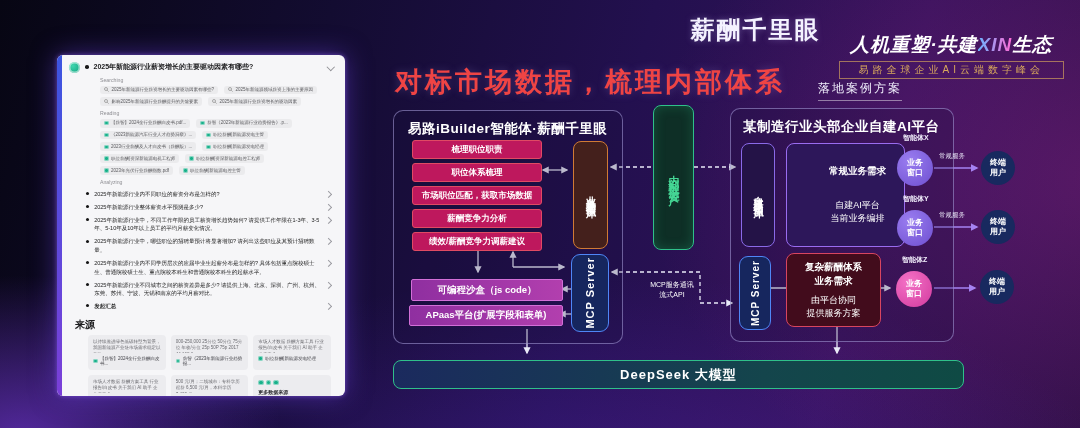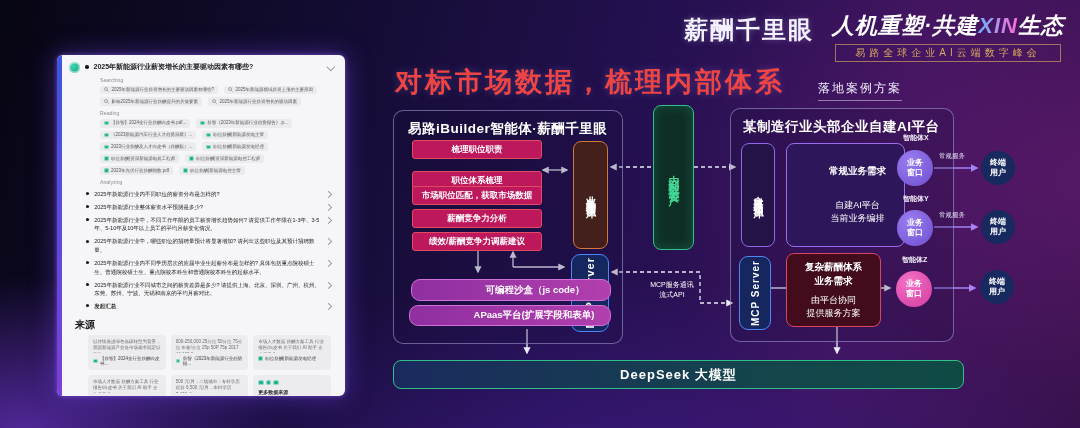--- a/index.html
+++ b/index.html
@@ -9,21 +9,21 @@
     background:
       radial-gradient(ellipse 420px 260px at 2% 102%, rgba(130,62,240,.6), transparent 62%),
       radial-gradient(ellipse 700px 520px at 102% 42%, rgba(172,42,158,.33), transparent 65%),
       radial-gradient(ellipse 900px 420px at 55% 125%, rgba(94,42,205,.38), transparent 62%),
       linear-gradient(105deg,#070613 0%,#130c31 28%,#23104f 55%,#341259 78%,#2a0f44 100%);
   }
   
   .brand-row{position:absolute;top:11px;right:16px;display:flex;align-items:flex-start;gap:18px;z-index:4;}
   .logo{font-size:24px;font-weight:700;color:#f4f2ff;letter-spacing:2px;text-shadow:0 0 6px rgba(200,180,255,.35);padding-top:3px;}
   .slogan-wrap{text-align:center;}
-  .slogan{font-size:22px;font-weight:900;font-style:italic;color:#ffffff;letter-spacing:1px;}
+  .slogan{font-size:19px;font-weight:900;font-style:italic;color:#ffffff;letter-spacing:1px;margin-top:21px;}
   .slogan .hl{background:linear-gradient(90deg,#6ab4ff,#ff6ad5);-webkit-background-clip:text;background-clip:text;color:transparent;}
   .slogan-sub{margin-top:3px;font-size:10px;letter-spacing:4px;color:#d8a85c;border:1px solid rgba(216,168,92,.65);padding:1px 19px;display:inline-block;}
   
   .page-title{position:absolute;left:395px;top:64px;font-size:27px;font-weight:600;color:#ef4444;letter-spacing:3px;z-index:4;text-shadow:0 0 8px rgba(180,160,255,.25);}
   .page-badge{position:absolute;left:818px;top:80px;font-size:12px;color:#f0eefc;letter-spacing:2px;border-bottom:1px solid rgba(255,255,255,.45);padding-bottom:3px;z-index:4;}
   
   .chat{position:absolute;left:57px;top:55px;width:288px;height:341px;background:#f6f6f8;border-radius:6px;
     box-shadow:0 0 26px rgba(110,70,230,.5),0 0 5px rgba(160,110,255,.55);overflow:hidden;z-index:5;color:#333;}
   .chat-strip{position:absolute;left:0;top:0;bottom:0;width:5px;background:linear-gradient(#3c55e0,#7b3fd8);}
   .chat-inner{padding:7px 8px 5px 12px;}
@@ -56,22 +56,22 @@
   .panel-title{position:absolute;left:14px;top:9px;font-size:13.5px;font-weight:700;color:#fff;letter-spacing:.5px;}
   .step{position:absolute;left:18px;width:128px;height:17px;background:#be185d;border:1px solid #e04a63;border-radius:3px;
     color:#fff;font-size:8.5px;font-weight:700;display:flex;align-items:center;justify-content:center;}
   .vbox{position:absolute;display:flex;align-items:center;justify-content:center;border-radius:8px;z-index:2;}
   .vtext{writing-mode:vertical-rl;letter-spacing:2px;}
   .vtext-up{writing-mode:vertical-rl;transform:rotate(180deg);letter-spacing:1px;}
   .kb-orange{border:1.4px solid #d07a35;background:#44201c;color:#fff;font-size:10px;font-weight:700;}
   .kb-purple{border:1.4px solid #8a6ae8;background:#241347;color:#fff;font-size:10px;font-weight:700;}
   .mcp{border:1.6px solid #4f86f7;background:#16265e;color:#fff;font-weight:700;border-radius:9px;}
   .asset{border:1.5px solid #2fc08a;background:#0e2f26;color:#45d795;font-size:11px;font-weight:700;box-shadow:inset 0 0 12px rgba(47,192,138,.25);}
-  .tool{position:absolute;background:linear-gradient(90deg,#8f2fa0,#b23fae);border:1px solid #d36fd8;border-radius:9px;
-    color:#fff;font-size:9.5px;font-weight:600;display:flex;align-items:center;justify-content:center;z-index:2;padding-left:48px;}
+  .tool{position:absolute;background:linear-gradient(90deg,#8f2fa0,#b23fae);border:1px solid #d36fd8;border-radius:2px;
+    color:#fff;font-size:9.5px;font-weight:600;display:flex;align-items:center;justify-content:center;z-index:2;}
   .bigbox{position:absolute;border-radius:8px;color:#fff;display:flex;flex-direction:column;align-items:center;justify-content:space-evenly;text-align:center;z-index:2;}
   .reg{border:1.3px solid #9a6cf0;background:#2d175a;padding-left:24px;}
   .cpx{border:1.3px solid #d84560;background:#420c1c;}
   .b-strong{font-size:9.5px;font-weight:700;line-height:1.5;}
   .b-norm{font-size:9px;line-height:1.5;}
   .agent-label{position:absolute;font-size:7px;font-weight:700;color:#f2eefc;z-index:2;}
   .circle{position:absolute;border-radius:50%;display:flex;align-items:center;justify-content:center;text-align:center;color:#fff;z-index:2;}
   .c-win{width:36px;height:36px;background:radial-gradient(circle at 35% 30%,#9a7df0,#6e4fd0);font-size:8px;font-weight:700;}
   .c-win-pink{background:radial-gradient(circle at 35% 30%,#f472c6,#d23a9e);}
   .c-user{width:34px;height:34px;background:#18295f;font-size:8px;font-weight:600;}
@@ -296,21 +296,21 @@
   <g stroke="#a583f2" stroke-width="1.4" fill="none">
     <path d="M934 168 H977" marker-end="url(#ap)"></path>
     <path d="M934 227 H977" marker-end="url(#ap)"></path>
     <path d="M934 288 H975" marker-end="url(#ap)"></path>
   </g>
 </svg>
 
 <div class="panel" style="left:393px;top:110px;width:228px;height:232px;">
   <div class="panel-title">易路iBuilder智能体·薪酬千里眼</div>
   <div class="step" style="top:29px;">梳理职位职责</div>
-  <div class="step" style="top:52px;margin-top:8px;">职位体系梳理</div>
+  <div class="step" style="top:52px;">职位体系梳理</div>
   <div class="step" style="top:75px;">市场职位匹配，获取市场数据</div>
   <div class="step" style="top:98px;">薪酬竞争力分析</div>
   <div class="step" style="top:121px;">绩效/薪酬竞争力调薪建议</div>
   <div class="vbox kb-orange" style="left:179px;top:30px;width:33px;height:106px;">
     <span class="vtext">业务场景知识库</span>
   </div>
   <div class="vbox mcp" style="left:177px;top:143px;width:36px;height:76px;font-size:11px;">
     <span class="vtext-up">MCP Server</span>
   </div>
   <div class="tool" style="left:17px;top:168px;width:150px;height:20px;">可编程沙盒（js code）</div>

